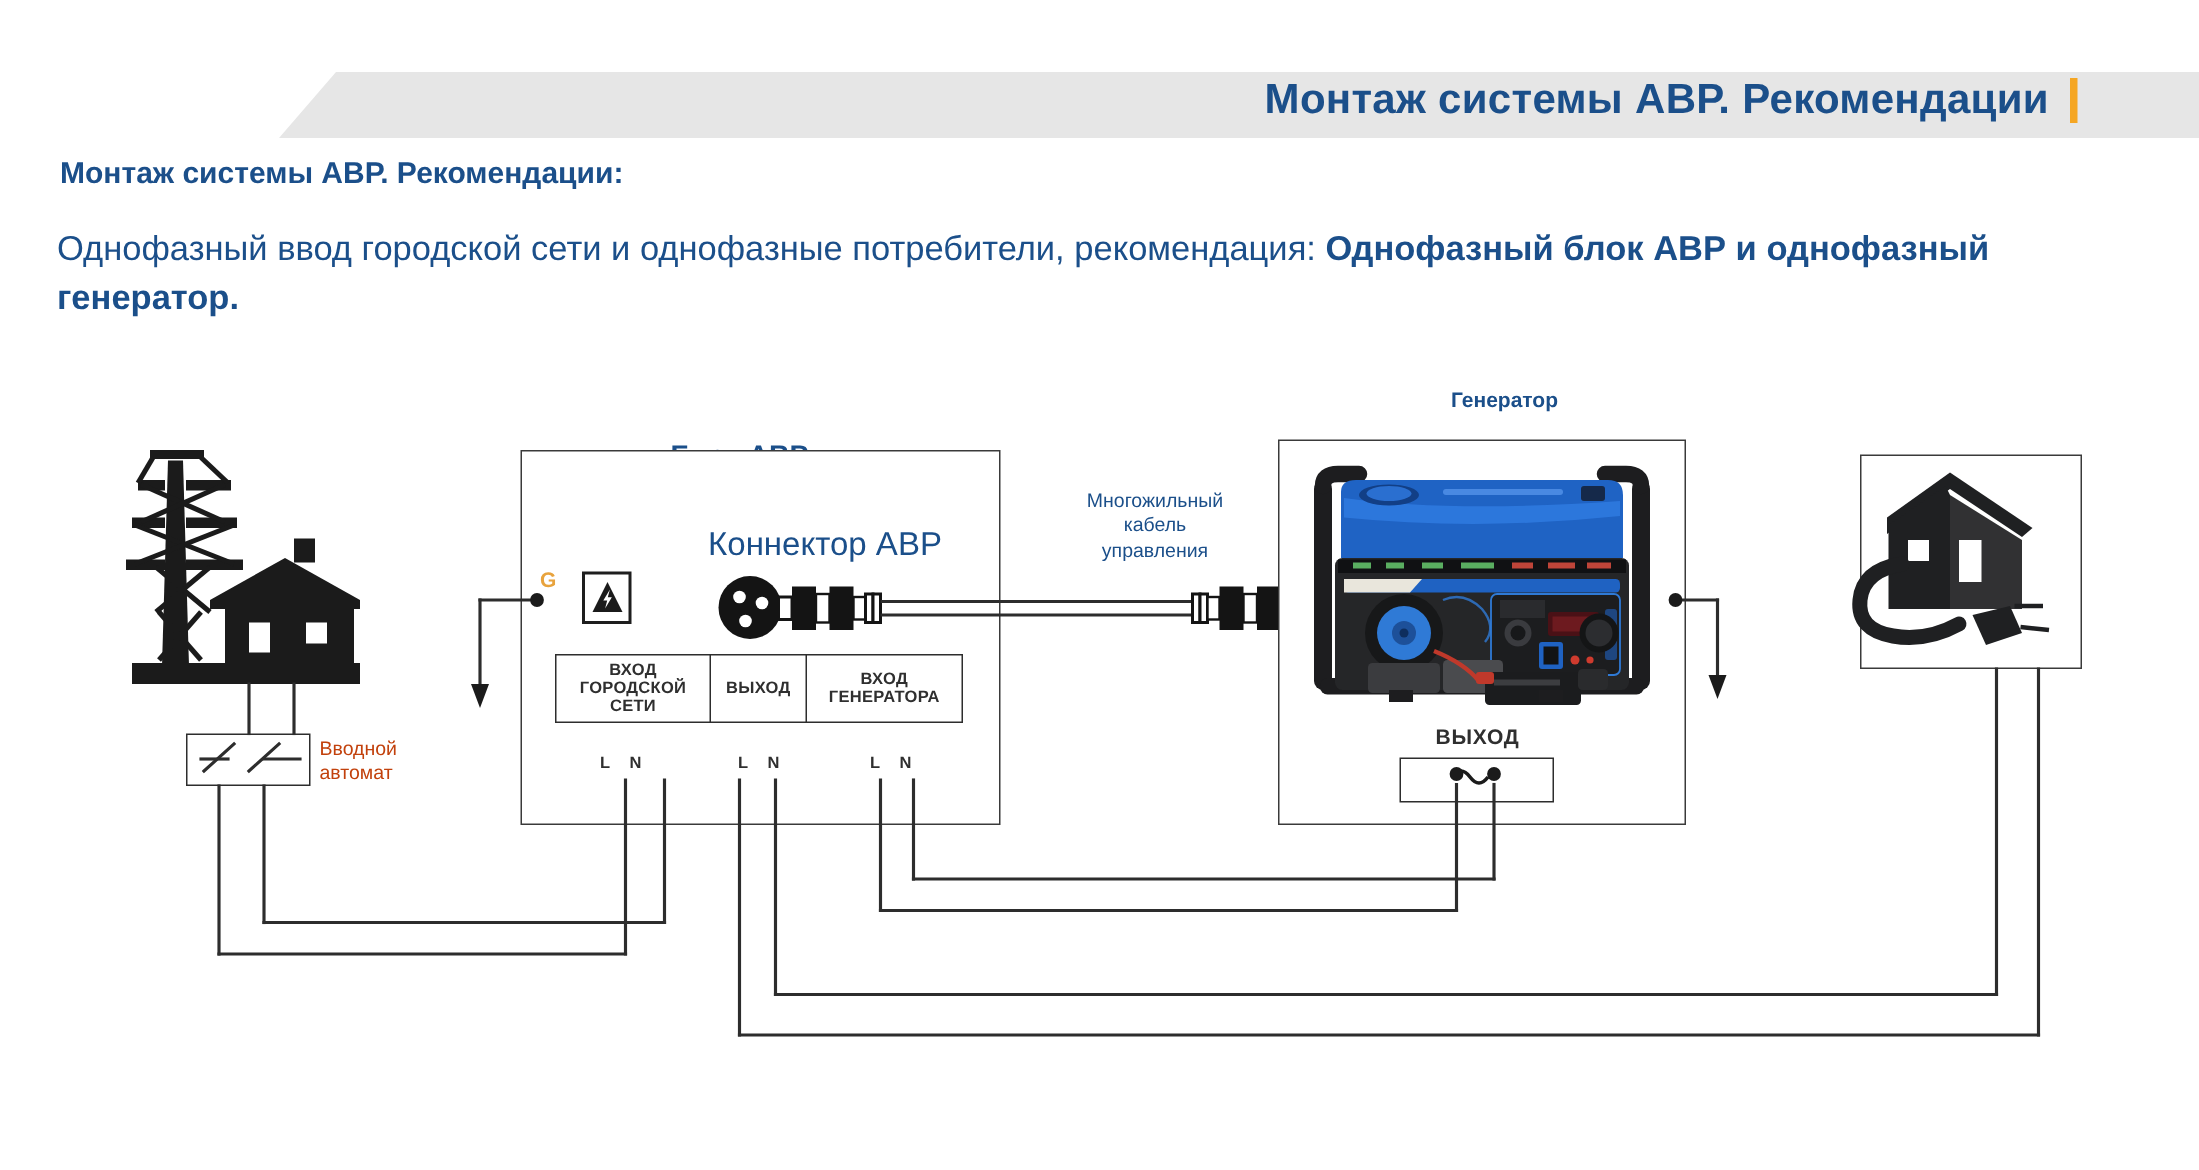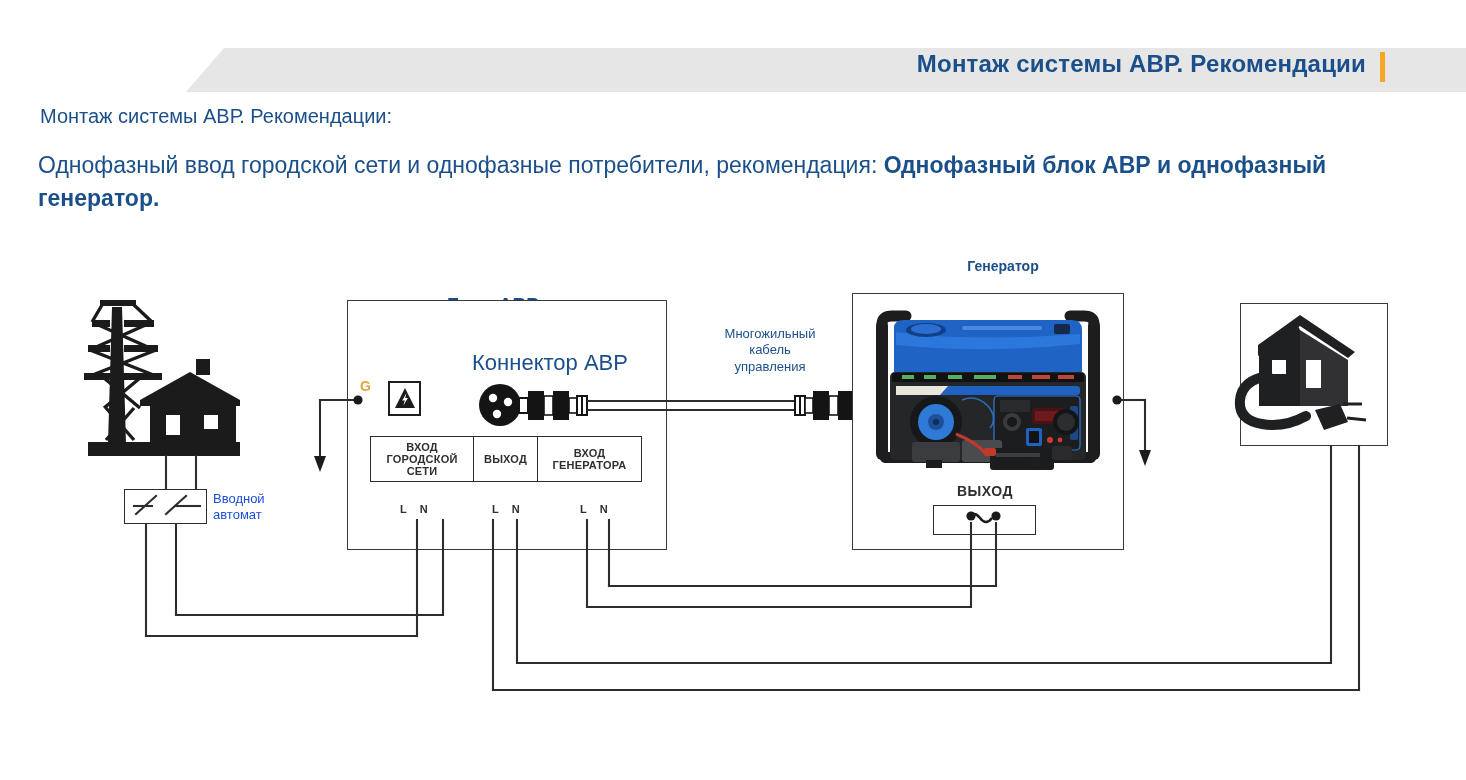--- a/index.html
+++ b/index.html
@@ -15,31 +15,31 @@
     position:absolute;left:0;top:48px;width:1466px;height:44px;
     overflow:hidden;
   }
   .hdr-shape{
     position:absolute;right:0;top:0;width:1280px;height:44px;
     background:#e6e6e6;
     clip-path:polygon(38px 0,100% 0,100% 100%,0 100%);
   }
   .hdr-title{
     position:absolute;right:100px;top:50px;
-    font-size:24px;font-weight:bold;color:#1b4f8a;letter-spacing:.2px;
+    font-size:28px;font-weight:bold;color:#1b4f8a;letter-spacing:.2px;
     white-space:nowrap;
   }
   .hdr-bar{
     position:absolute;right:81px;top:52px;width:5px;height:30px;background:#f5a623;
   }
 
   
   .intro-h{
     position:absolute;left:40px;top:105px;
-    font-size:20px;font-weight:normal;color:#1b4f8a;white-space:nowrap;
+    font-size:20px;font-weight:bold;color:#1b4f8a;white-space:nowrap;
   }
   .intro-body{
     position:absolute;left:38px;top:133px;width:1340px;
     font-size:23px;color:#1b4f8a;line-height:1.42;margin-top:16px;
   }
   .intro-body b{font-weight:bold;}
 
   
   .cap{
     position:absolute;font-weight:bold;color:#1b4f8a;text-align:center;
@@ -53,21 +53,21 @@
   .lbl-connector{
     position:absolute;left:440px;top:350px;width:220px;
     font-size:22px;color:#1b4f8a;text-align:center;white-space:nowrap;
   }
   .lbl-cable{
     position:absolute;left:675px;top:326px;width:190px;
     font-size:13px;color:#1b4f8a;text-align:center;line-height:1.25;
   }
   .lbl-breaker{
     position:absolute;left:213px;top:491px;width:110px;
-    font-size:13px;color:#1d4ed8;line-height:1.25;
+    font-size:13px;color:#c2410c;line-height:1.25;
   }
   .lbl-g{
     position:absolute;left:360px;top:378px;
     font-size:14px;font-weight:bold;color:#e8a33d;
   }
   .lbl-genout{
     position:absolute;left:900px;top:483px;width:170px;
     font-size:14px;font-weight:bold;color:#2f2f2f;text-align:center;letter-spacing:.5px;
   }
 

